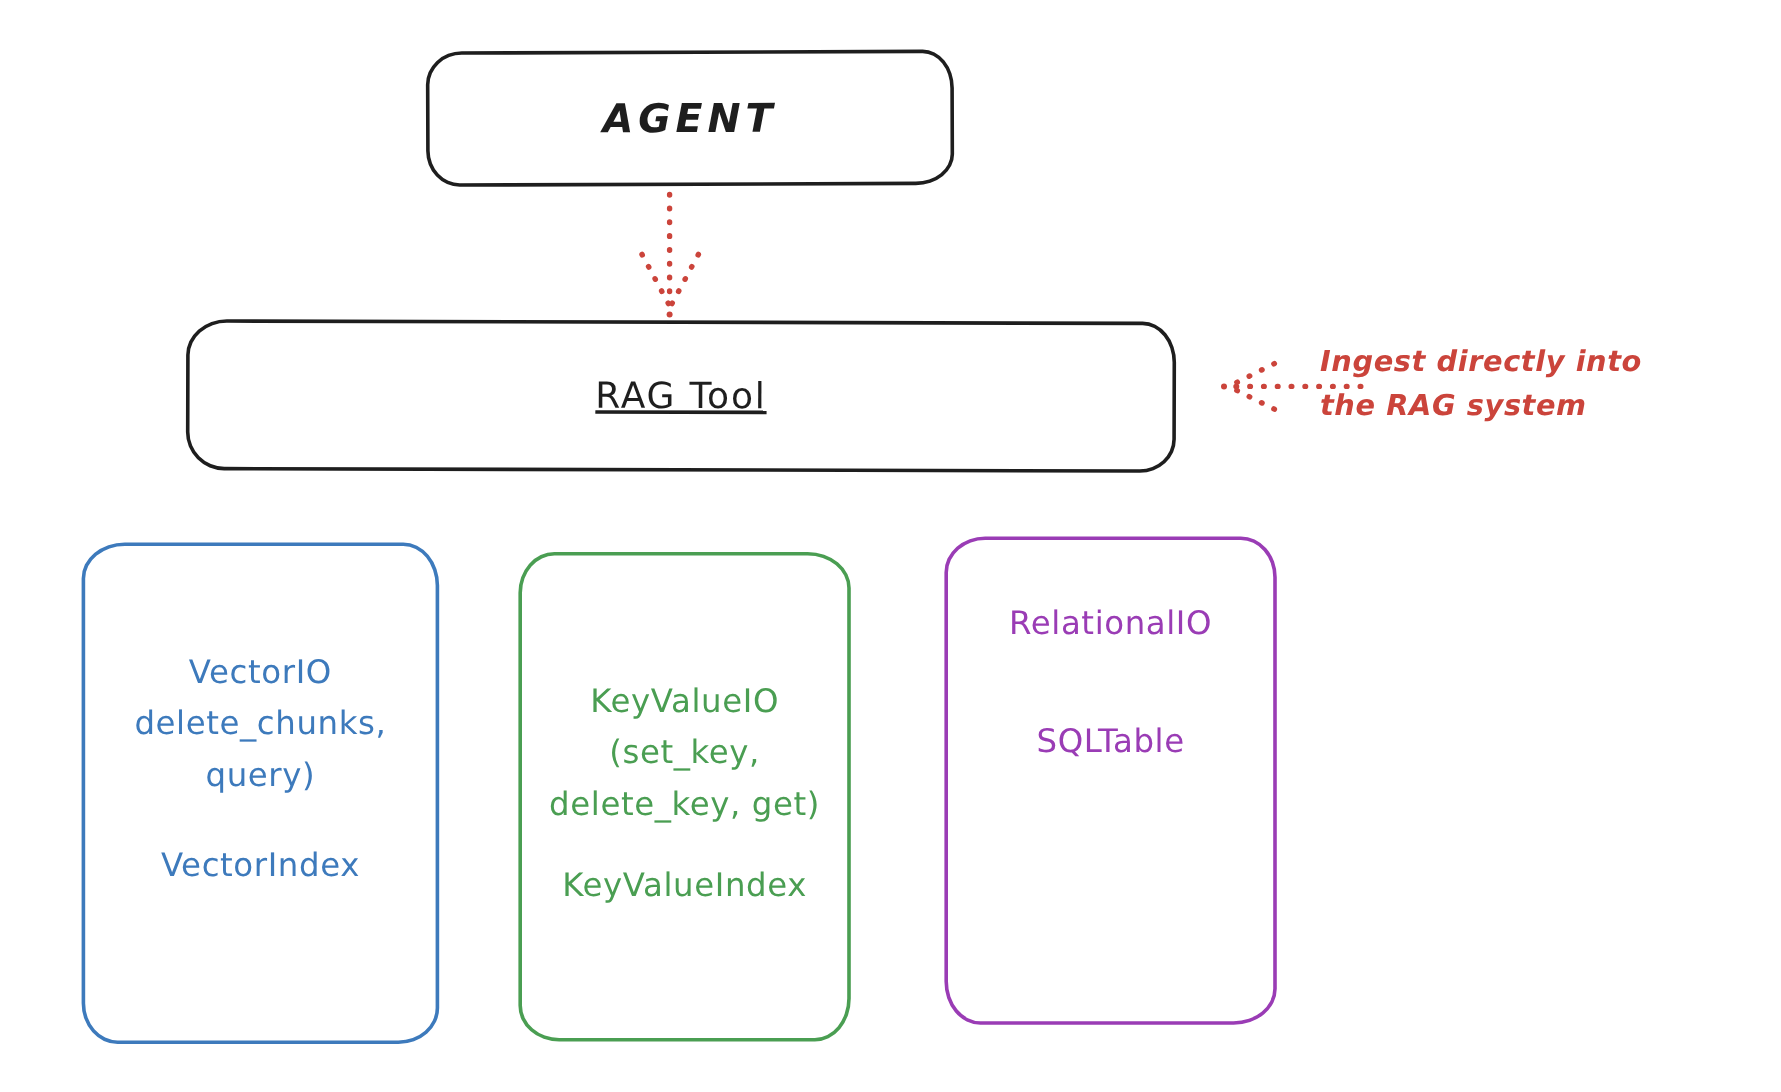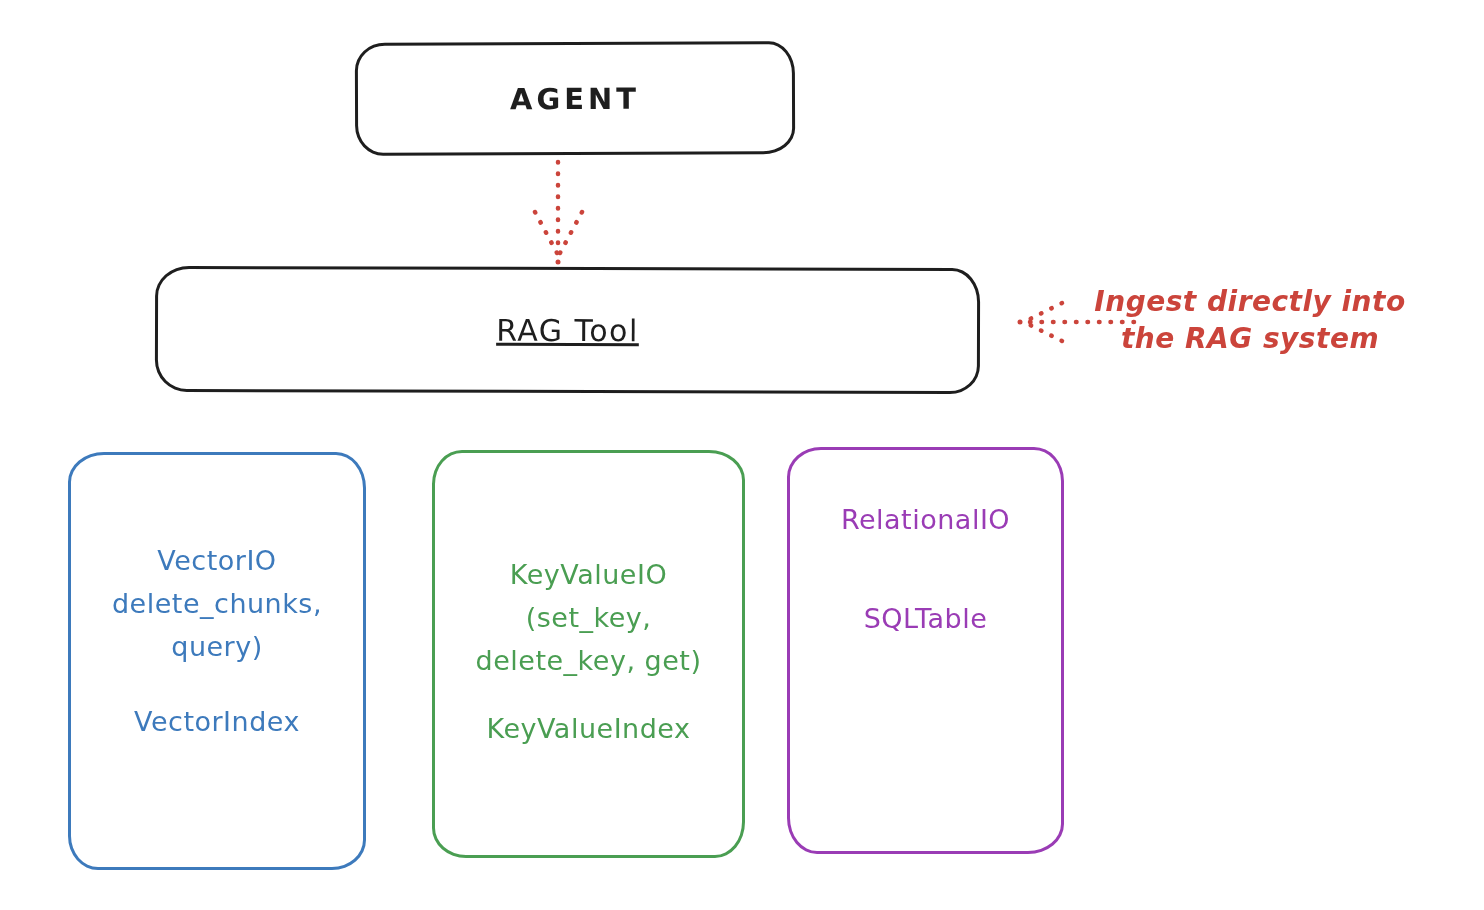--- a/index.html
+++ b/index.html
@@ -37,23 +37,24 @@
   }
   .node-black {
     border: 3.5px solid var(--ink);
   }
   .agent-box {
     left: 355px; top: 42px; width: 440px; height: 113px;
     border-radius: 30px 26px 32px 28px / 28px 32px 26px 30px;
     transform: rotate(-0.2deg);
   }
   .agent-label {
-    font-size: 29px;
+    font-size: 33px;
     font-weight: bold;
     letter-spacing: 4px;
+    font-style: italic;
   }
   .rag-box {
     left: 155px; top: 267px; width: 825px; height: 126px;
     border-radius: 34px 28px 30px 32px / 30px 34px 28px 32px;
     transform: rotate(0.15deg);
   }
   .rag-label {
     font-size: 30px;
     letter-spacing: 1.5px;
     text-decoration: underline;
@@ -70,21 +71,21 @@
     font-size: 27px;
     line-height: 43px;
   }
   .vector-box {
     left: 68px; top: 452px; width: 298px; height: 418px;
     border-color: var(--blue); color: var(--blue);
     border-radius: 36px 30px 34px 30px / 30px 36px 30px 34px;
     padding-top: 84px;
   }
   .keyvalue-box {
-    left: 432px; top: 450px; width: 313px; height: 408px;
+    left: 432px; top: 460px; width: 277px; height: 408px;
     border-color: var(--green); color: var(--green);
     border-radius: 30px 36px 30px 34px / 34px 30px 36px 30px;
     padding-top: 100px;
   }
   .relational-box {
     left: 787px; top: 447px; width: 277px; height: 407px;
     border-color: var(--purple); color: var(--purple);
     border-radius: 34px 30px 36px 30px / 30px 34px 30px 36px;
     padding-top: 48px;
   }
@@ -92,27 +93,26 @@
   .vector-box .index-label { margin-top: 32px; text-align: center; }
   .keyvalue-box .index-label { margin-top: 25px; }
   .relational-box .index-label { margin-top: 56px; }
 
   .arrow-svg { position: absolute; overflow: visible; }
   .arrow-down-svg { left: 520px; top: 158px; }
   .arrow-left-svg { left: 1012px; top: 296px; }
 
   .annotation-text {
     position: absolute;
-    left: 1072px; top: 283px; width: 356px;
+    left: 1100px; top: 283px; width: 356px;
     color: var(--red);
-    font-size: 28px;
+    font-size: 24px;
     line-height: 37px;
     font-weight: bold;
     font-style: italic;
-    text-align: center;
     letter-spacing: 0.5px;
   }
 </style>
 </head>
 <body>
 
 <div class="canvas">
 
   <div class="node node-black agent-box hand">
     <span class="agent-label">AGENT</span>

